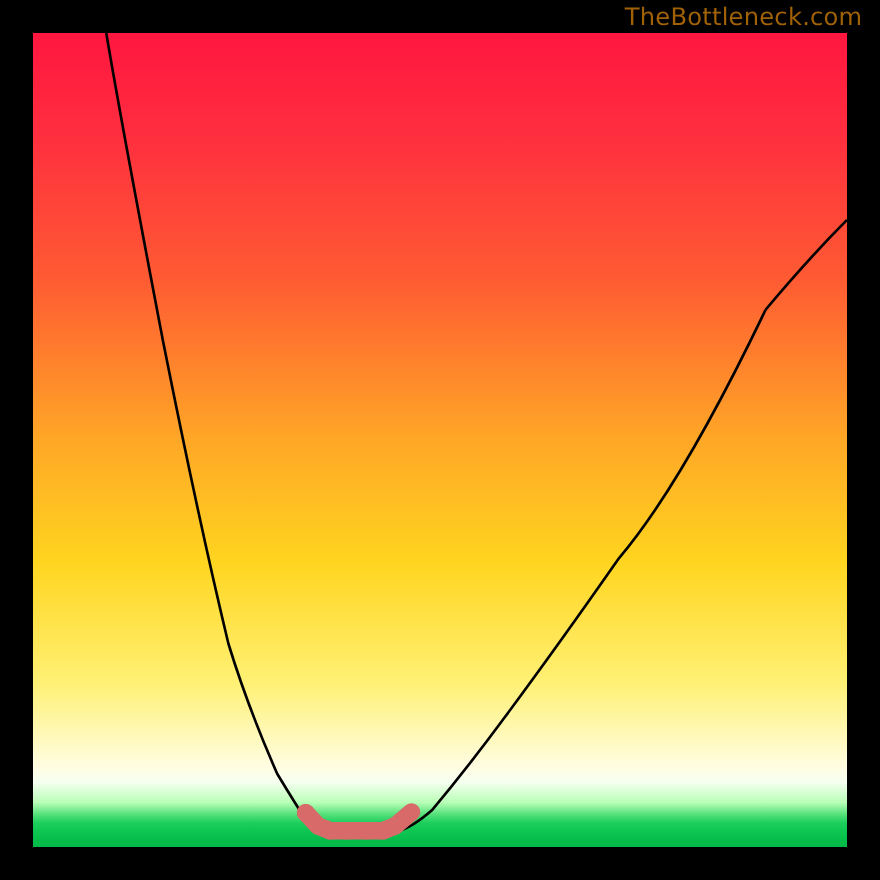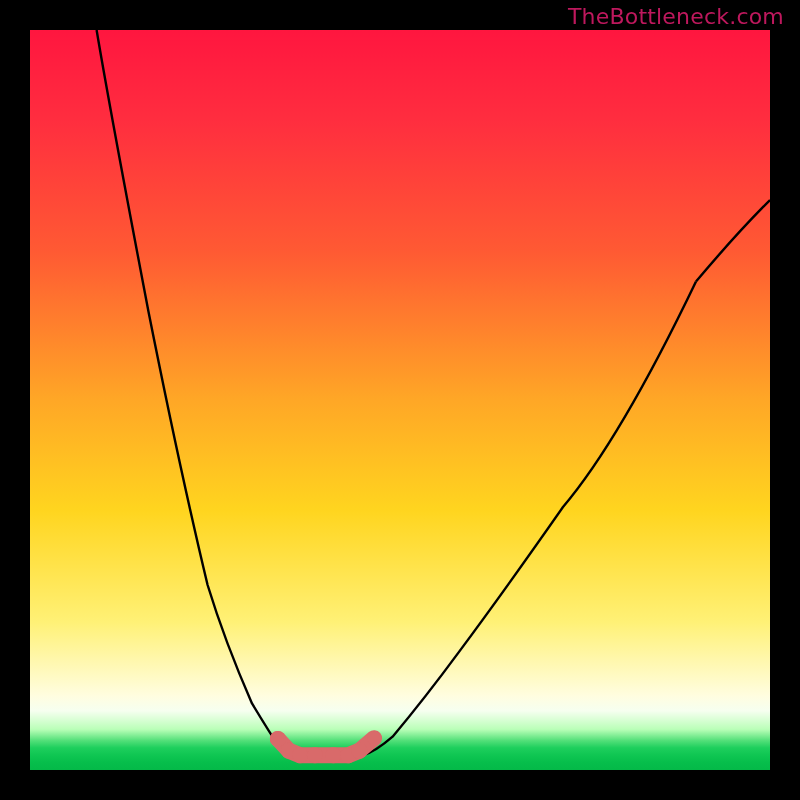--- a/index.html
+++ b/index.html
@@ -49,21 +49,21 @@
     position: absolute;
     left: 0;
     top: 0;
     width: 740px;
     height: 740px;
   }
   .watermark {
     position: absolute;
     top: 4px;
     right: 16px;
-    color: #be185d;
+    color: #a16207;
     font-size: 22px;
     font-family: "DejaVu Sans", Arial, sans-serif;
     letter-spacing: 0.2px;
   }
 </style>
 </head>
 <body>
 
 <div class="stage">
   <div class="black-frame"></div>

